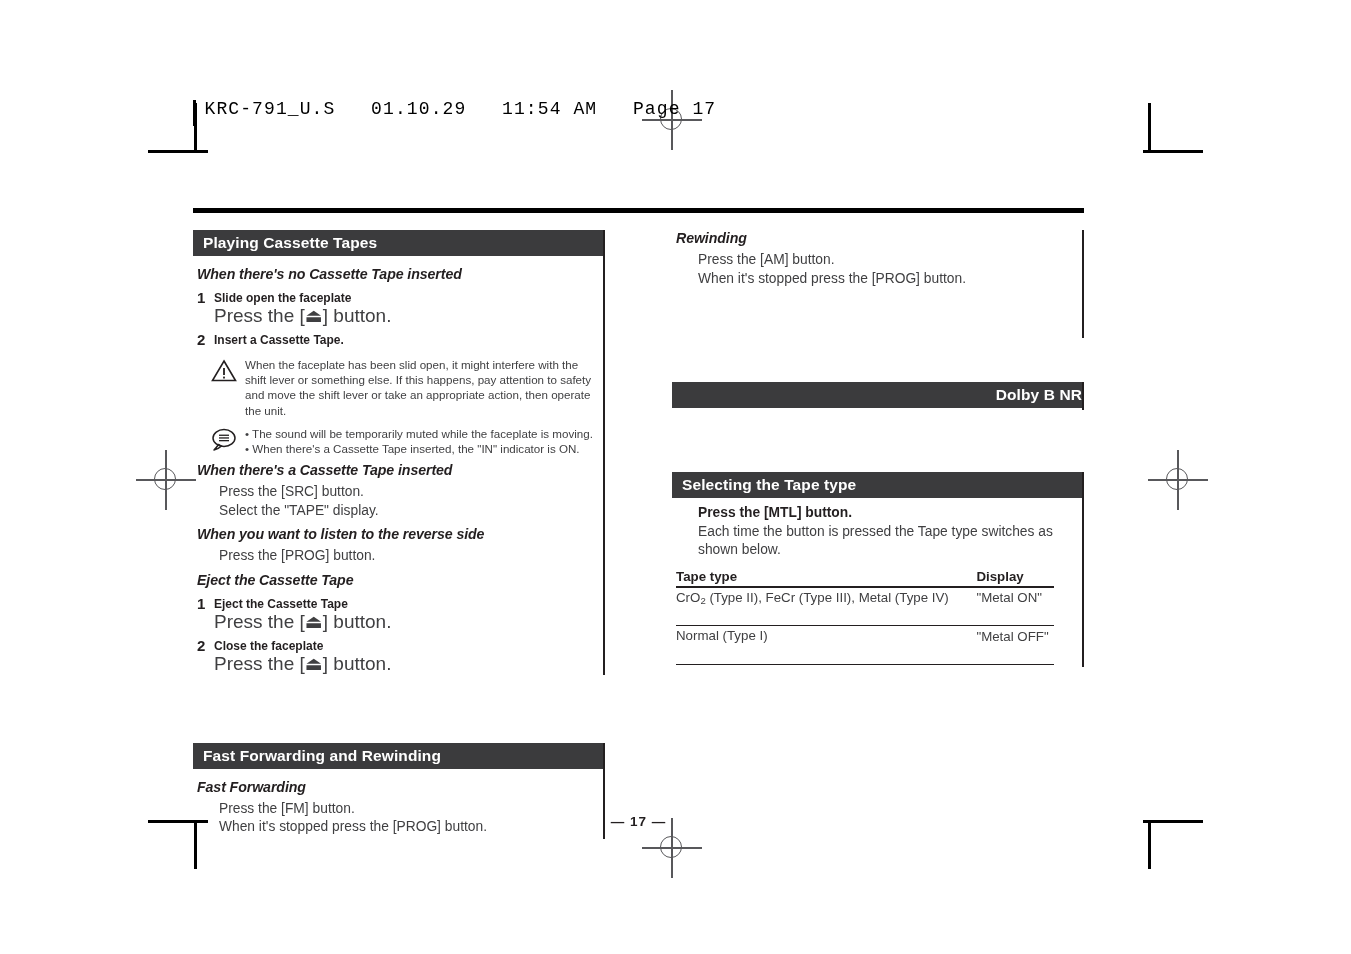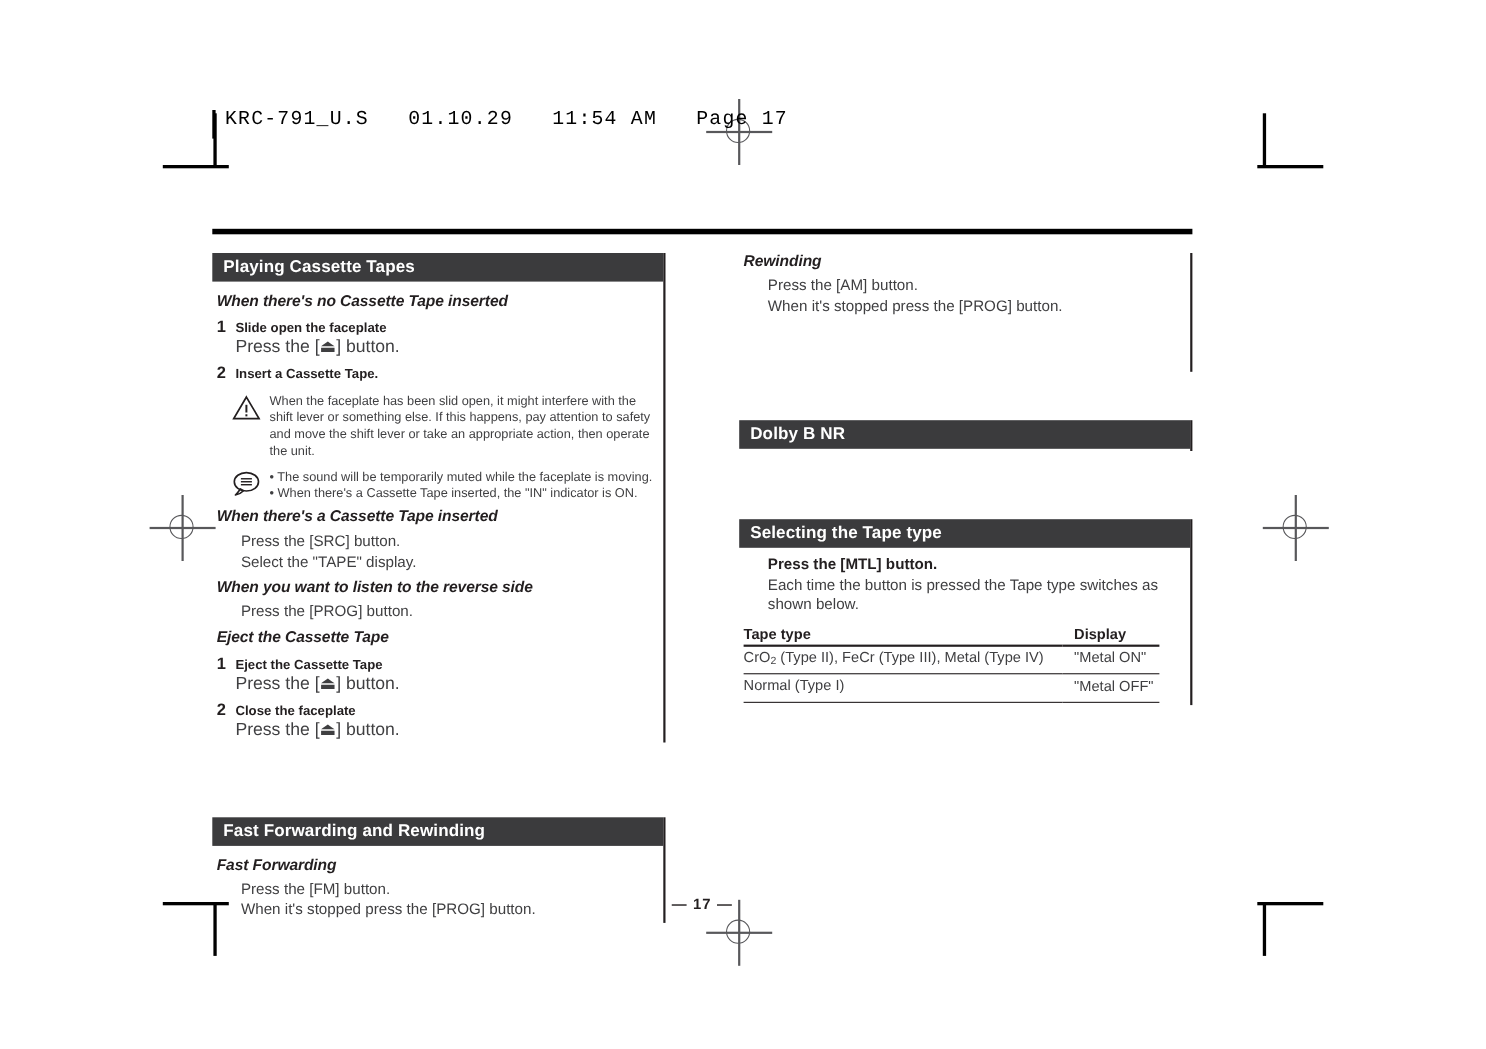--- a/index.html
+++ b/index.html
@@ -143,21 +143,21 @@
     flex: 0 0 17px;
     line-height: 18px;
   }
   .step .stext { flex: 1 1 auto; }
   .step .sbold {
     font-size: 12px;
     font-weight: bold;
     line-height: 18px;
   }
   .step .sreg {
-    font-size: 16px;
+    font-size: 19px;
     line-height: 18px;
     color: #3f3f41;
   }
 
   .plain-line {
     font-size: 13.8px;
     line-height: 18.5px;
     color: #3f3f41;
     margin-left: 22px;
   }
@@ -200,21 +200,21 @@
   .ttable th {
     font-size: 13.3px;
     font-weight: bold;
     text-align: left;
     padding: 1px 0 2px 0;
     border-bottom: 2.2px solid #231f20;
     color: #231f20;
   }
   .ttable td {
     font-size: 13.3px;
-    padding: 2px 0 6px 0;
+    padding: 2px 0 20px 0;
     border-bottom: 1.3px solid #231f20;
     color: #3f3f41;
     white-space: nowrap;
   }
   .ttable .col-disp {
     text-align: left;
     padding-left: 10px;
   }
 
   
@@ -374,21 +374,21 @@
 
       <div class="section">
         <div class="sec-body" style="padding-top:0;">
           <div class="subhead first" style="margin-top:0;">Rewinding</div>
           <div class="plain-line">Press the [AM] button.</div>
           <div class="plain-line">When it's stopped press the [PROG] button.</div>
           <div style="height:48px;"></div>
         </div>
       </div>
 
-      <div class="section" style="margin-top:44px;">
+      <div class="section" style="margin-top:44px;text-align:right;">
         <div class="sec-bar">Dolby B NR</div>
       </div>
 
       <div class="section" style="margin-top:62px;">
         <div class="sec-bar">Selecting the Tape type</div>
         <div class="sec-body">
           <div class="plain-line bold">Press the [MTL] button.</div>
           <div class="plain-line">Each time the button is pressed the Tape type switches as shown below.</div>
 
           <table class="ttable">

